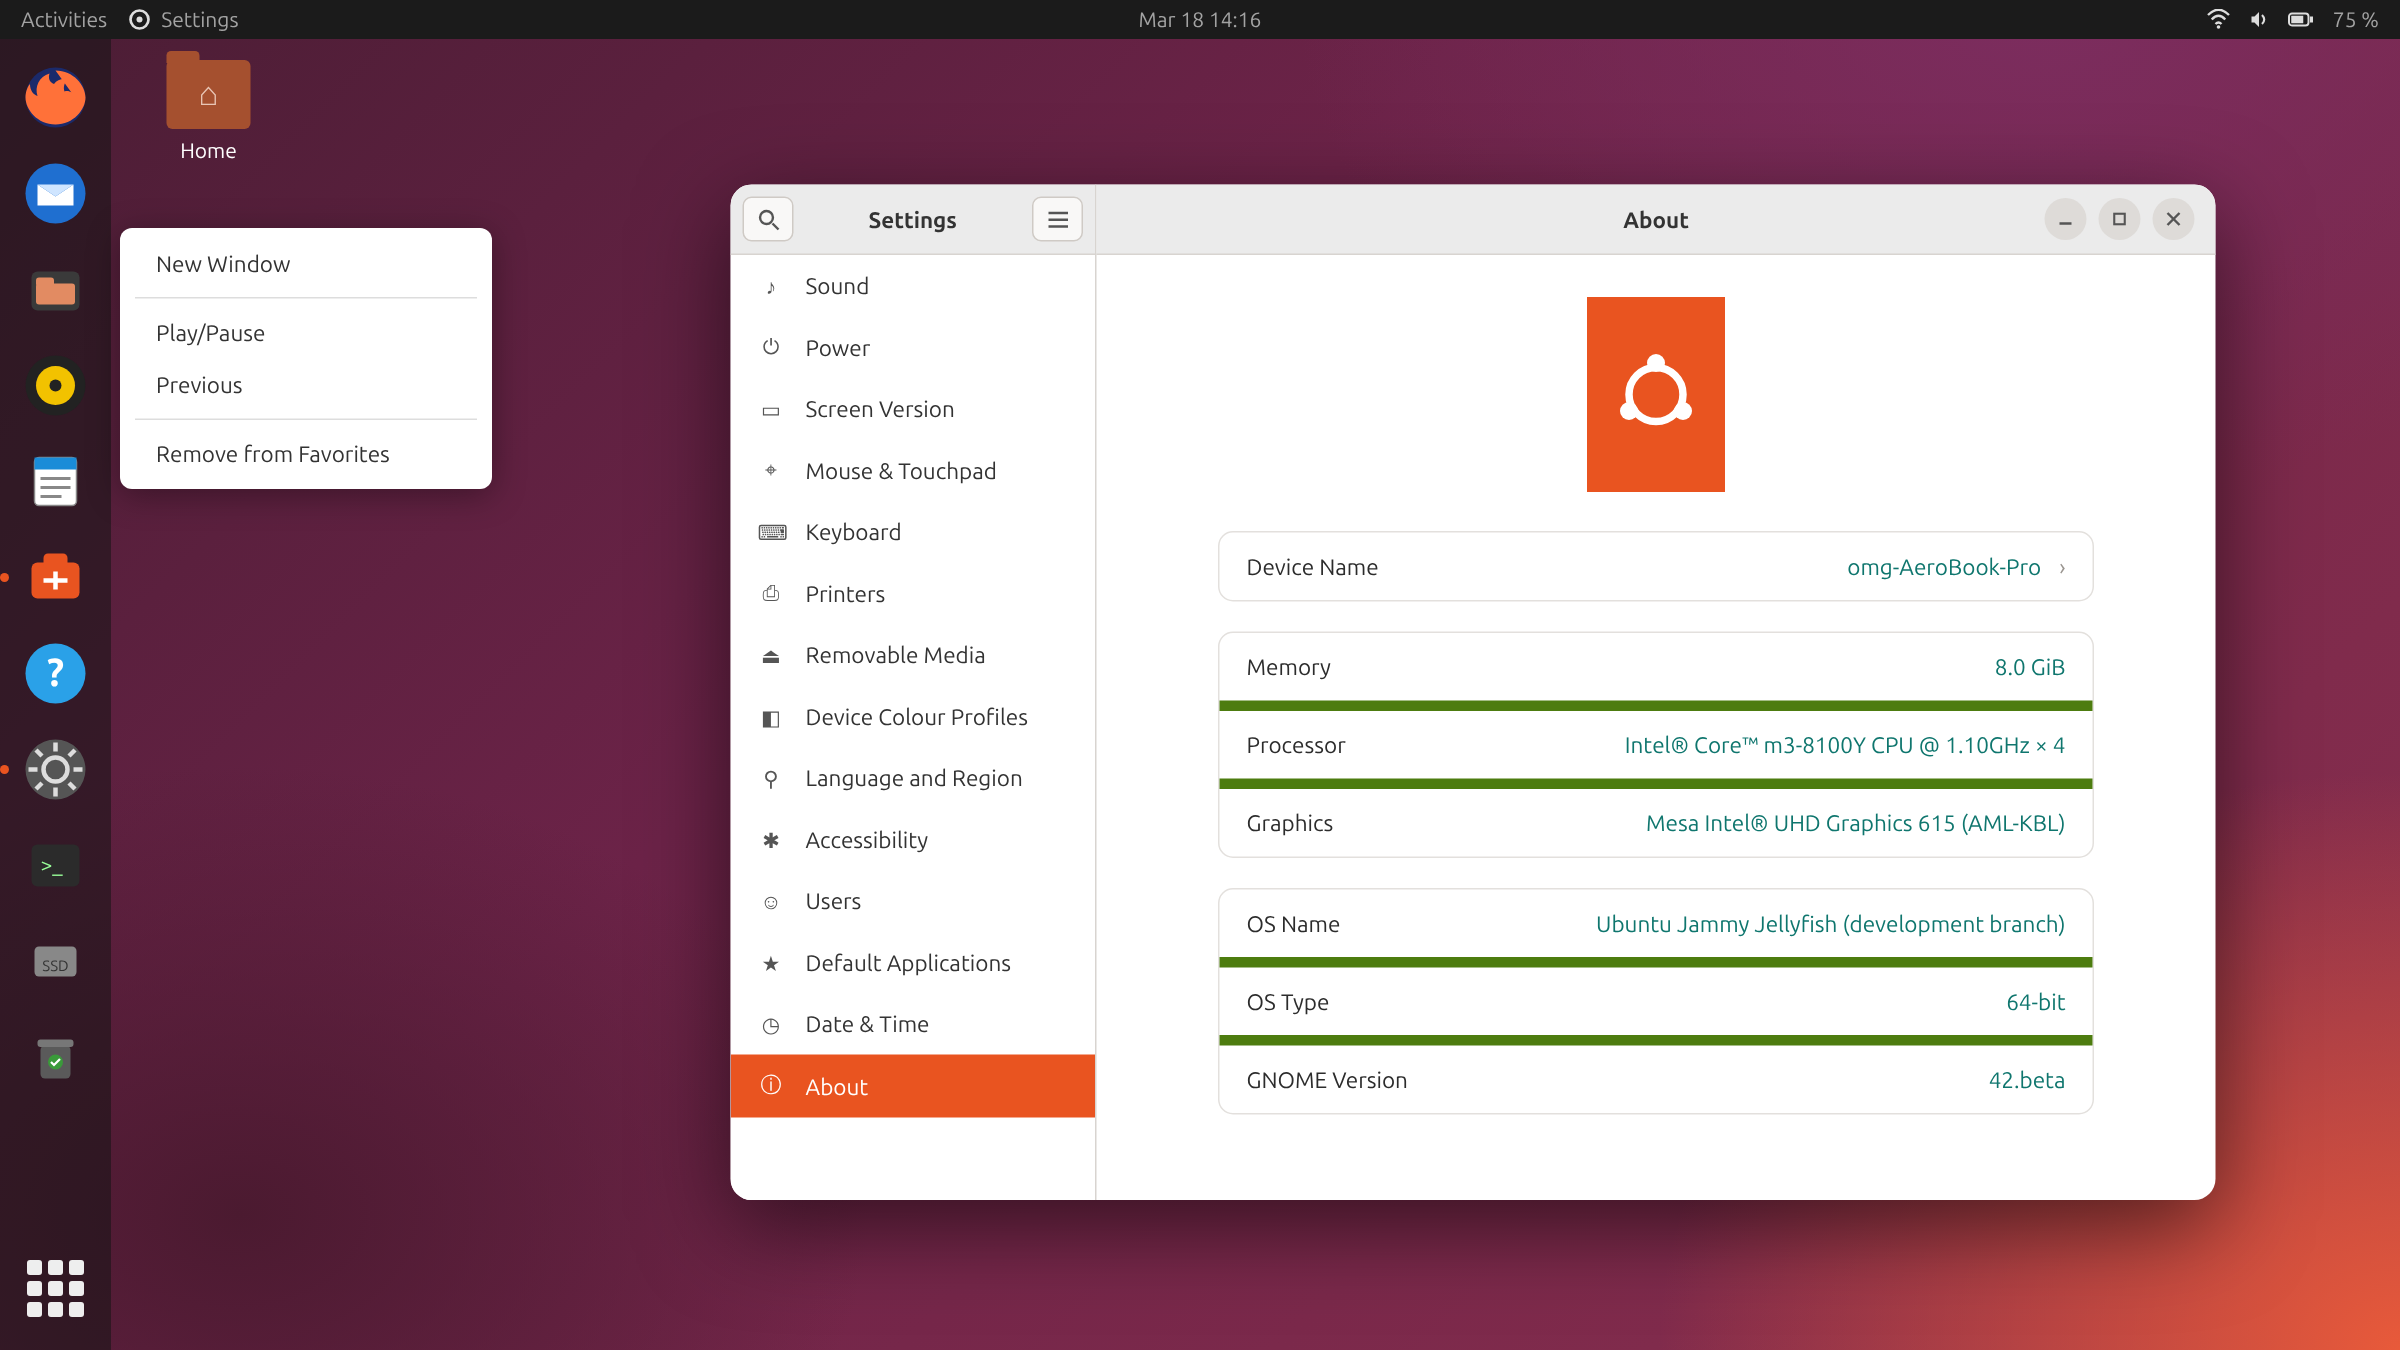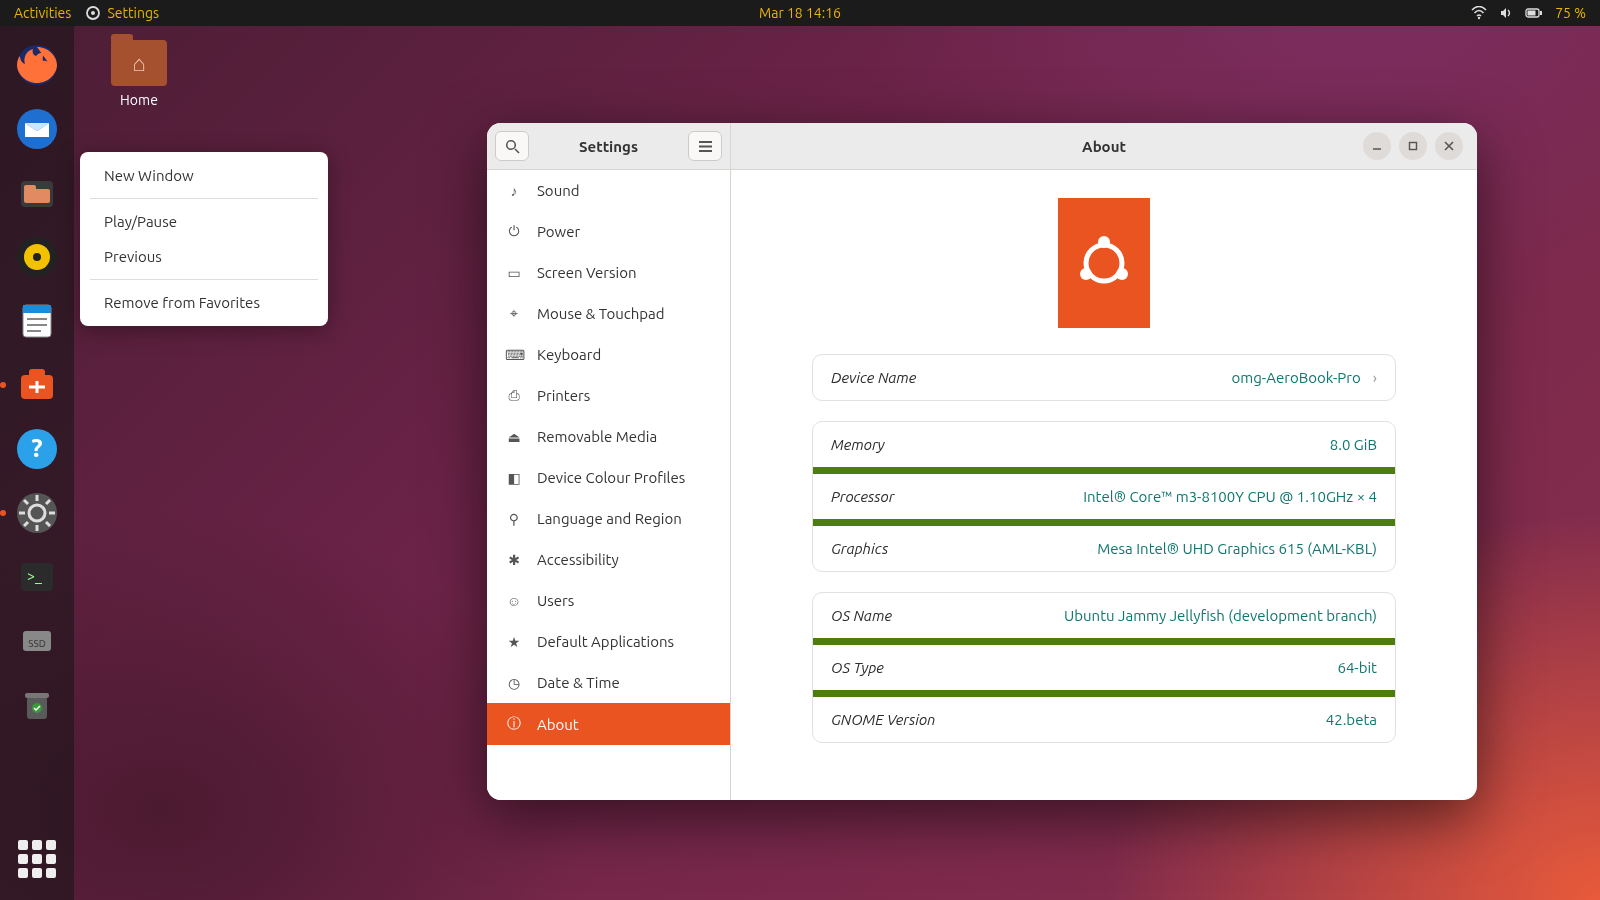--- a/index.html
+++ b/index.html
@@ -14,21 +14,21 @@
 *{box-sizing:border-box;font-family:Ubuntu,Cantarell,"Segoe UI",sans-serif;}
 html,body{margin:0;padding:0;width:1600px;height:900px;overflow:hidden;background:#000;}
 #desktop{position:absolute;inset:0;
   background:
    radial-gradient(ellipse 900px 600px at 85% 0%, #7c2d5f 0%, transparent 55%),
    radial-gradient(ellipse 900px 700px at 100% 100%, #e85a3a 0%, transparent 55%),
    radial-gradient(ellipse 700px 500px at 10% 90%, #4b1a30 0%, transparent 60%),
    linear-gradient(135deg,#4a1d34 0%,#6c2348 40%,#8a2f4e 100%);
 }
 
-#topbar{position:absolute;left:0;right:0;top:0;height:26px;background:#1b1b1b;color:#eab308;display:flex;align-items:center;font-size:14px;padding:0 14px;z-index:30;}
+#topbar{position:absolute;left:0;right:0;top:0;height:26px;background:#1b1b1b;color:#a3a3a3;display:flex;align-items:center;font-size:14px;padding:0 14px;z-index:30;}
 #topbar .center{position:absolute;left:50%;transform:translateX(-50%);}
 #topbar .right{margin-left:auto;display:flex;gap:12px;align-items:center;}
 #topbar .icn{display:inline-flex;align-items:center;}
 .tb-sep{width:14px;}
 
 #dock{position:absolute;left:0;top:26px;bottom:0;width:74px;background:rgba(20,20,20,.55);display:flex;flex-direction:column;align-items:center;padding-top:14px;gap:14px;z-index:25;}
 .dock-item{width:50px;height:50px;border-radius:10px;display:flex;align-items:center;justify-content:center;position:relative;}
 .dock-item.running::before{content:"";position:absolute;left:-12px;top:50%;width:6px;height:6px;border-radius:50%;background:#e95420;transform:translateY(-50%);}
 .dock-bottom{margin-top:auto;margin-bottom:16px;}
 .apps-grid{width:38px;height:38px;display:grid;grid-template:repeat(3,1fr)/repeat(3,1fr);gap:4px;}
@@ -57,21 +57,21 @@
 #sidebar{width:244px;border-right:1px solid var(--border-grey);overflow:auto;background:#fff;}
 .srow{display:flex;align-items:center;gap:14px;padding:12px 18px;font-size:15px;color:#333;}
 .srow.sel{background:#e95420;color:#fff;}
 .srow .ic{width:18px;text-align:center;color:#555;font-size:14px;}
 .srow.sel .ic{color:#fff;}
 #content{flex:1;overflow:auto;padding:28px 50px 40px;}
 .logo{width:92px;height:130px;background:#e95420;margin:0 auto 26px;display:flex;align-items:center;justify-content:center;}
 .card{border:1px solid #e3e0dd;border-radius:10px;margin:20px auto 0;max-width:584px;background:#fff;}
 .row{display:flex;align-items:center;padding:14px 18px;font-size:15px;}
 .row+.row{border-top:7px solid #4d7c0f;}
-.row .lbl{color:#2c2c2c;font-style:italic;}
+.row .lbl{color:#2c2c2c;}
 .row .val{margin-left:auto;color:#0f766e;text-align:right;}
 .chev{margin-left:12px;color:#9a9590;}
 svg{display:block;}
 </style>
 </head>
 <body>
 
 <div id="desktop"></div>
 
 <div id="topbar">

